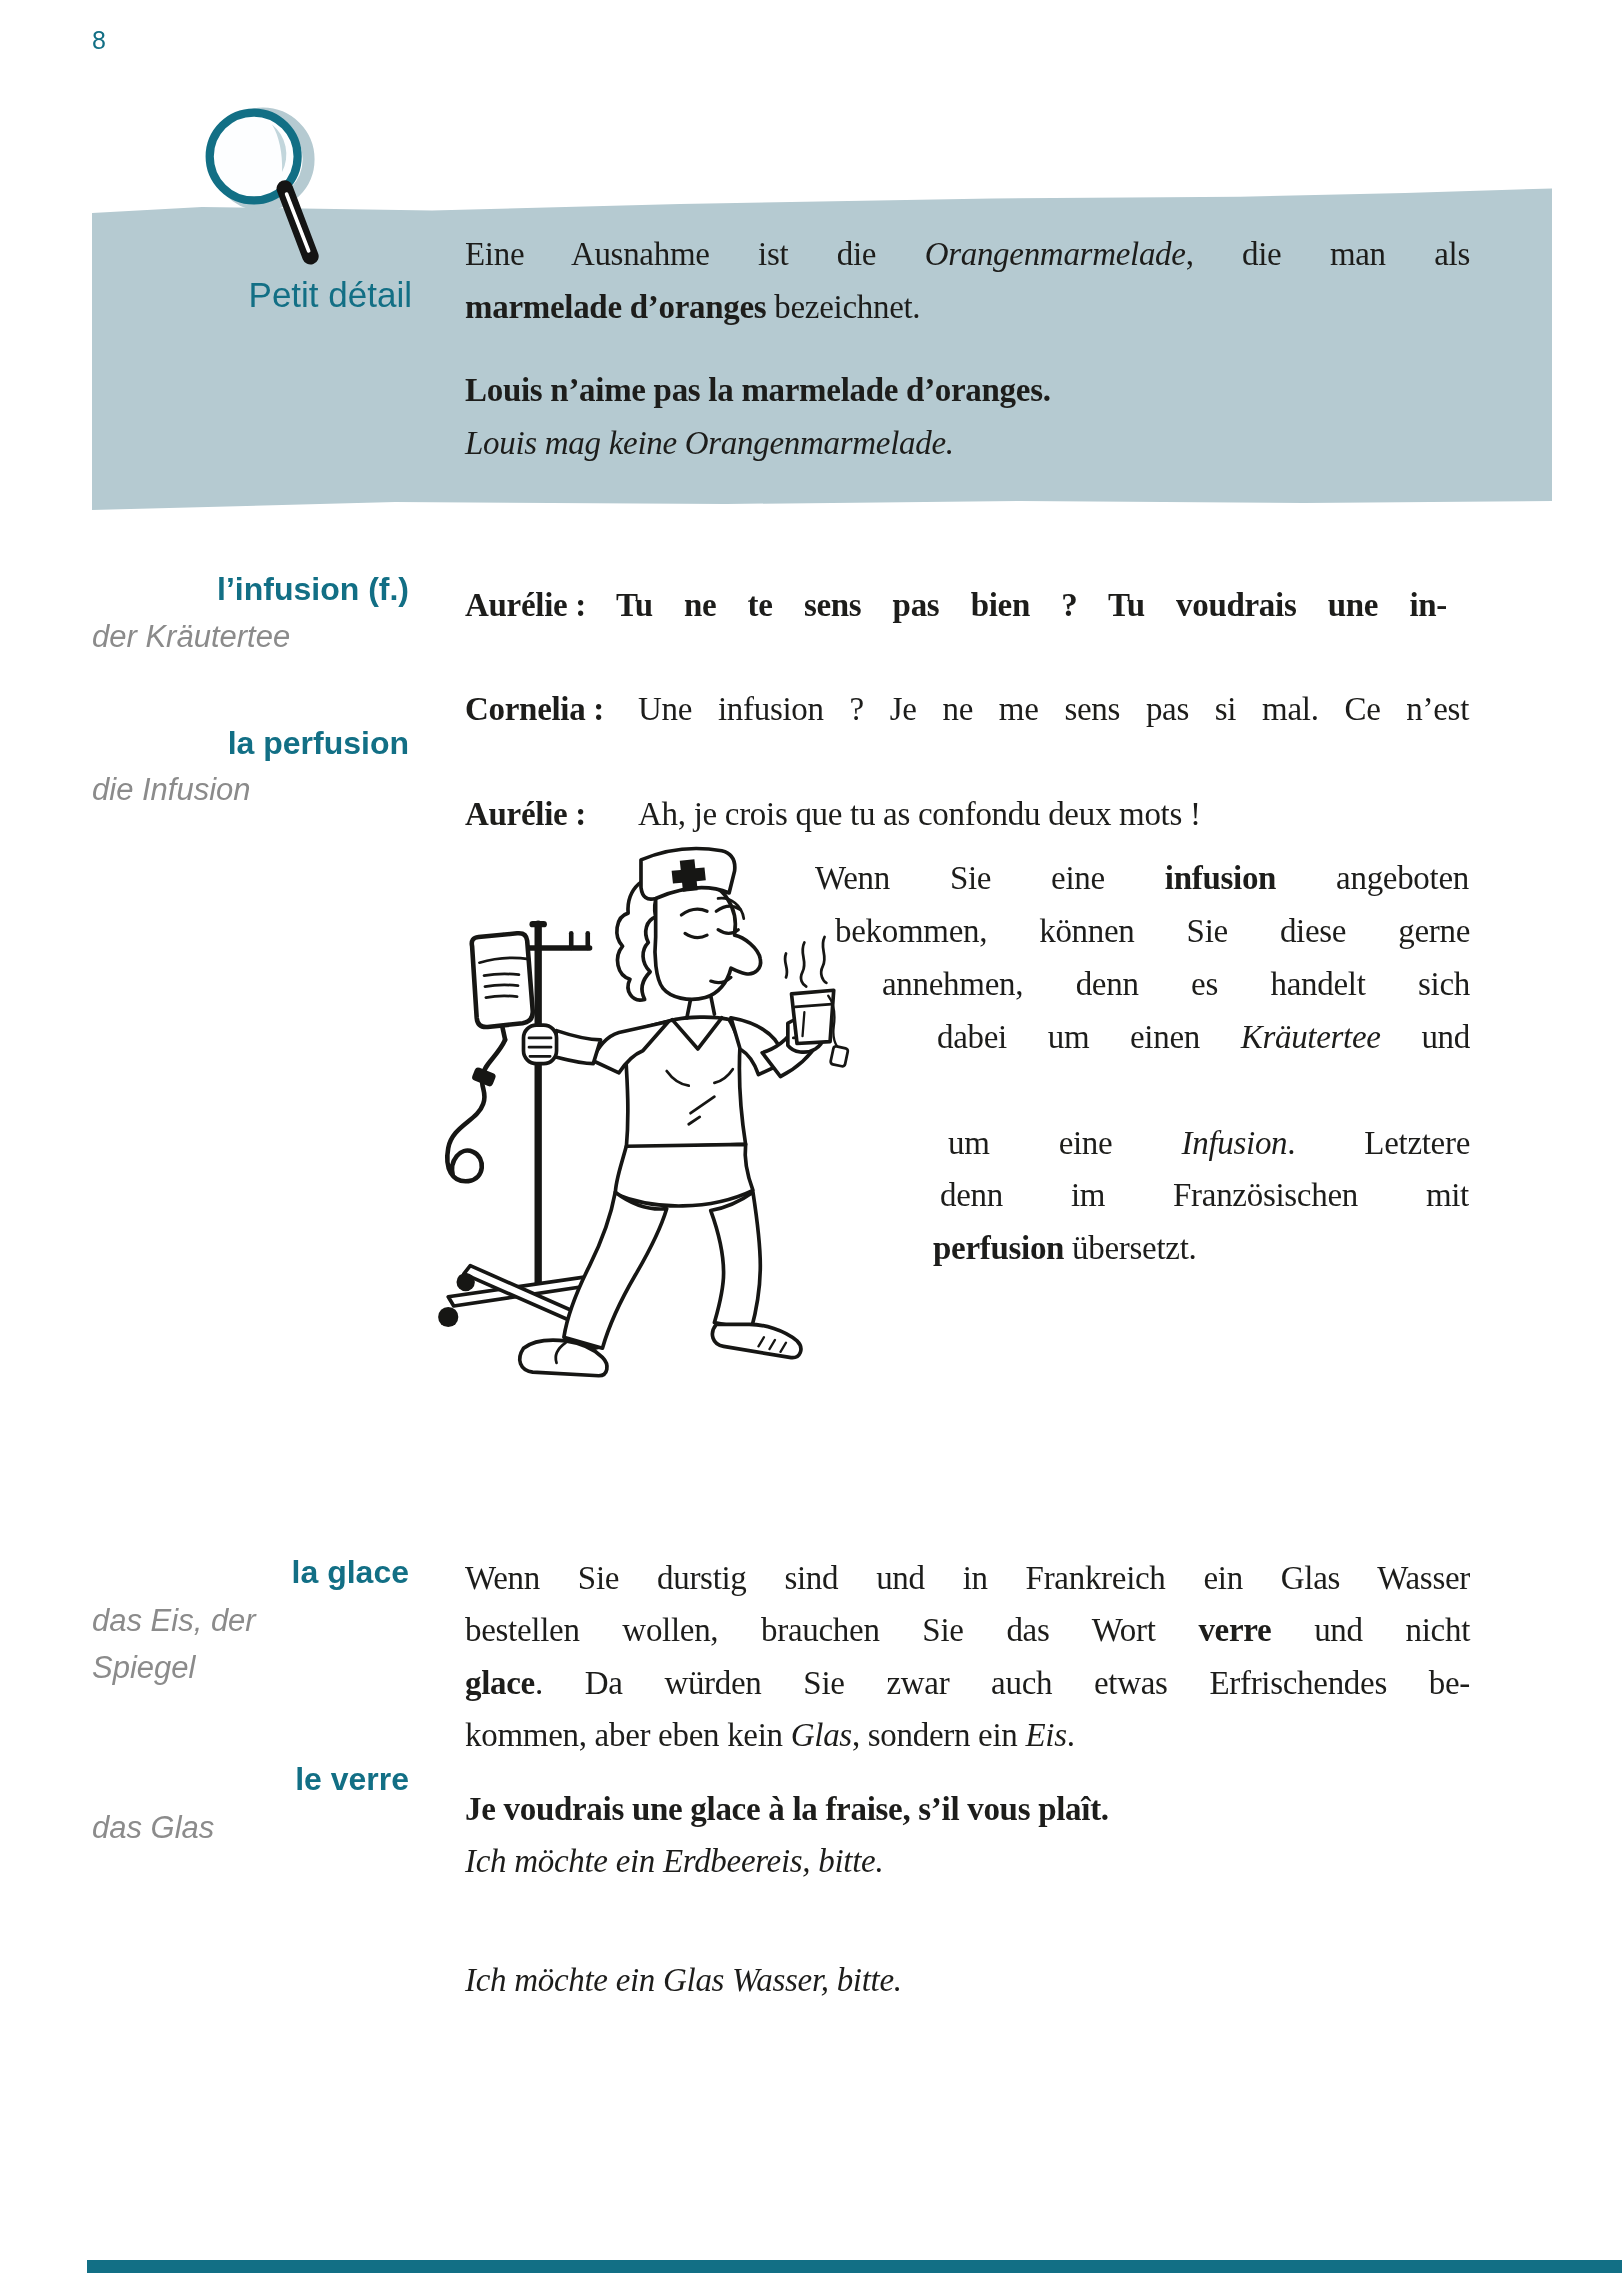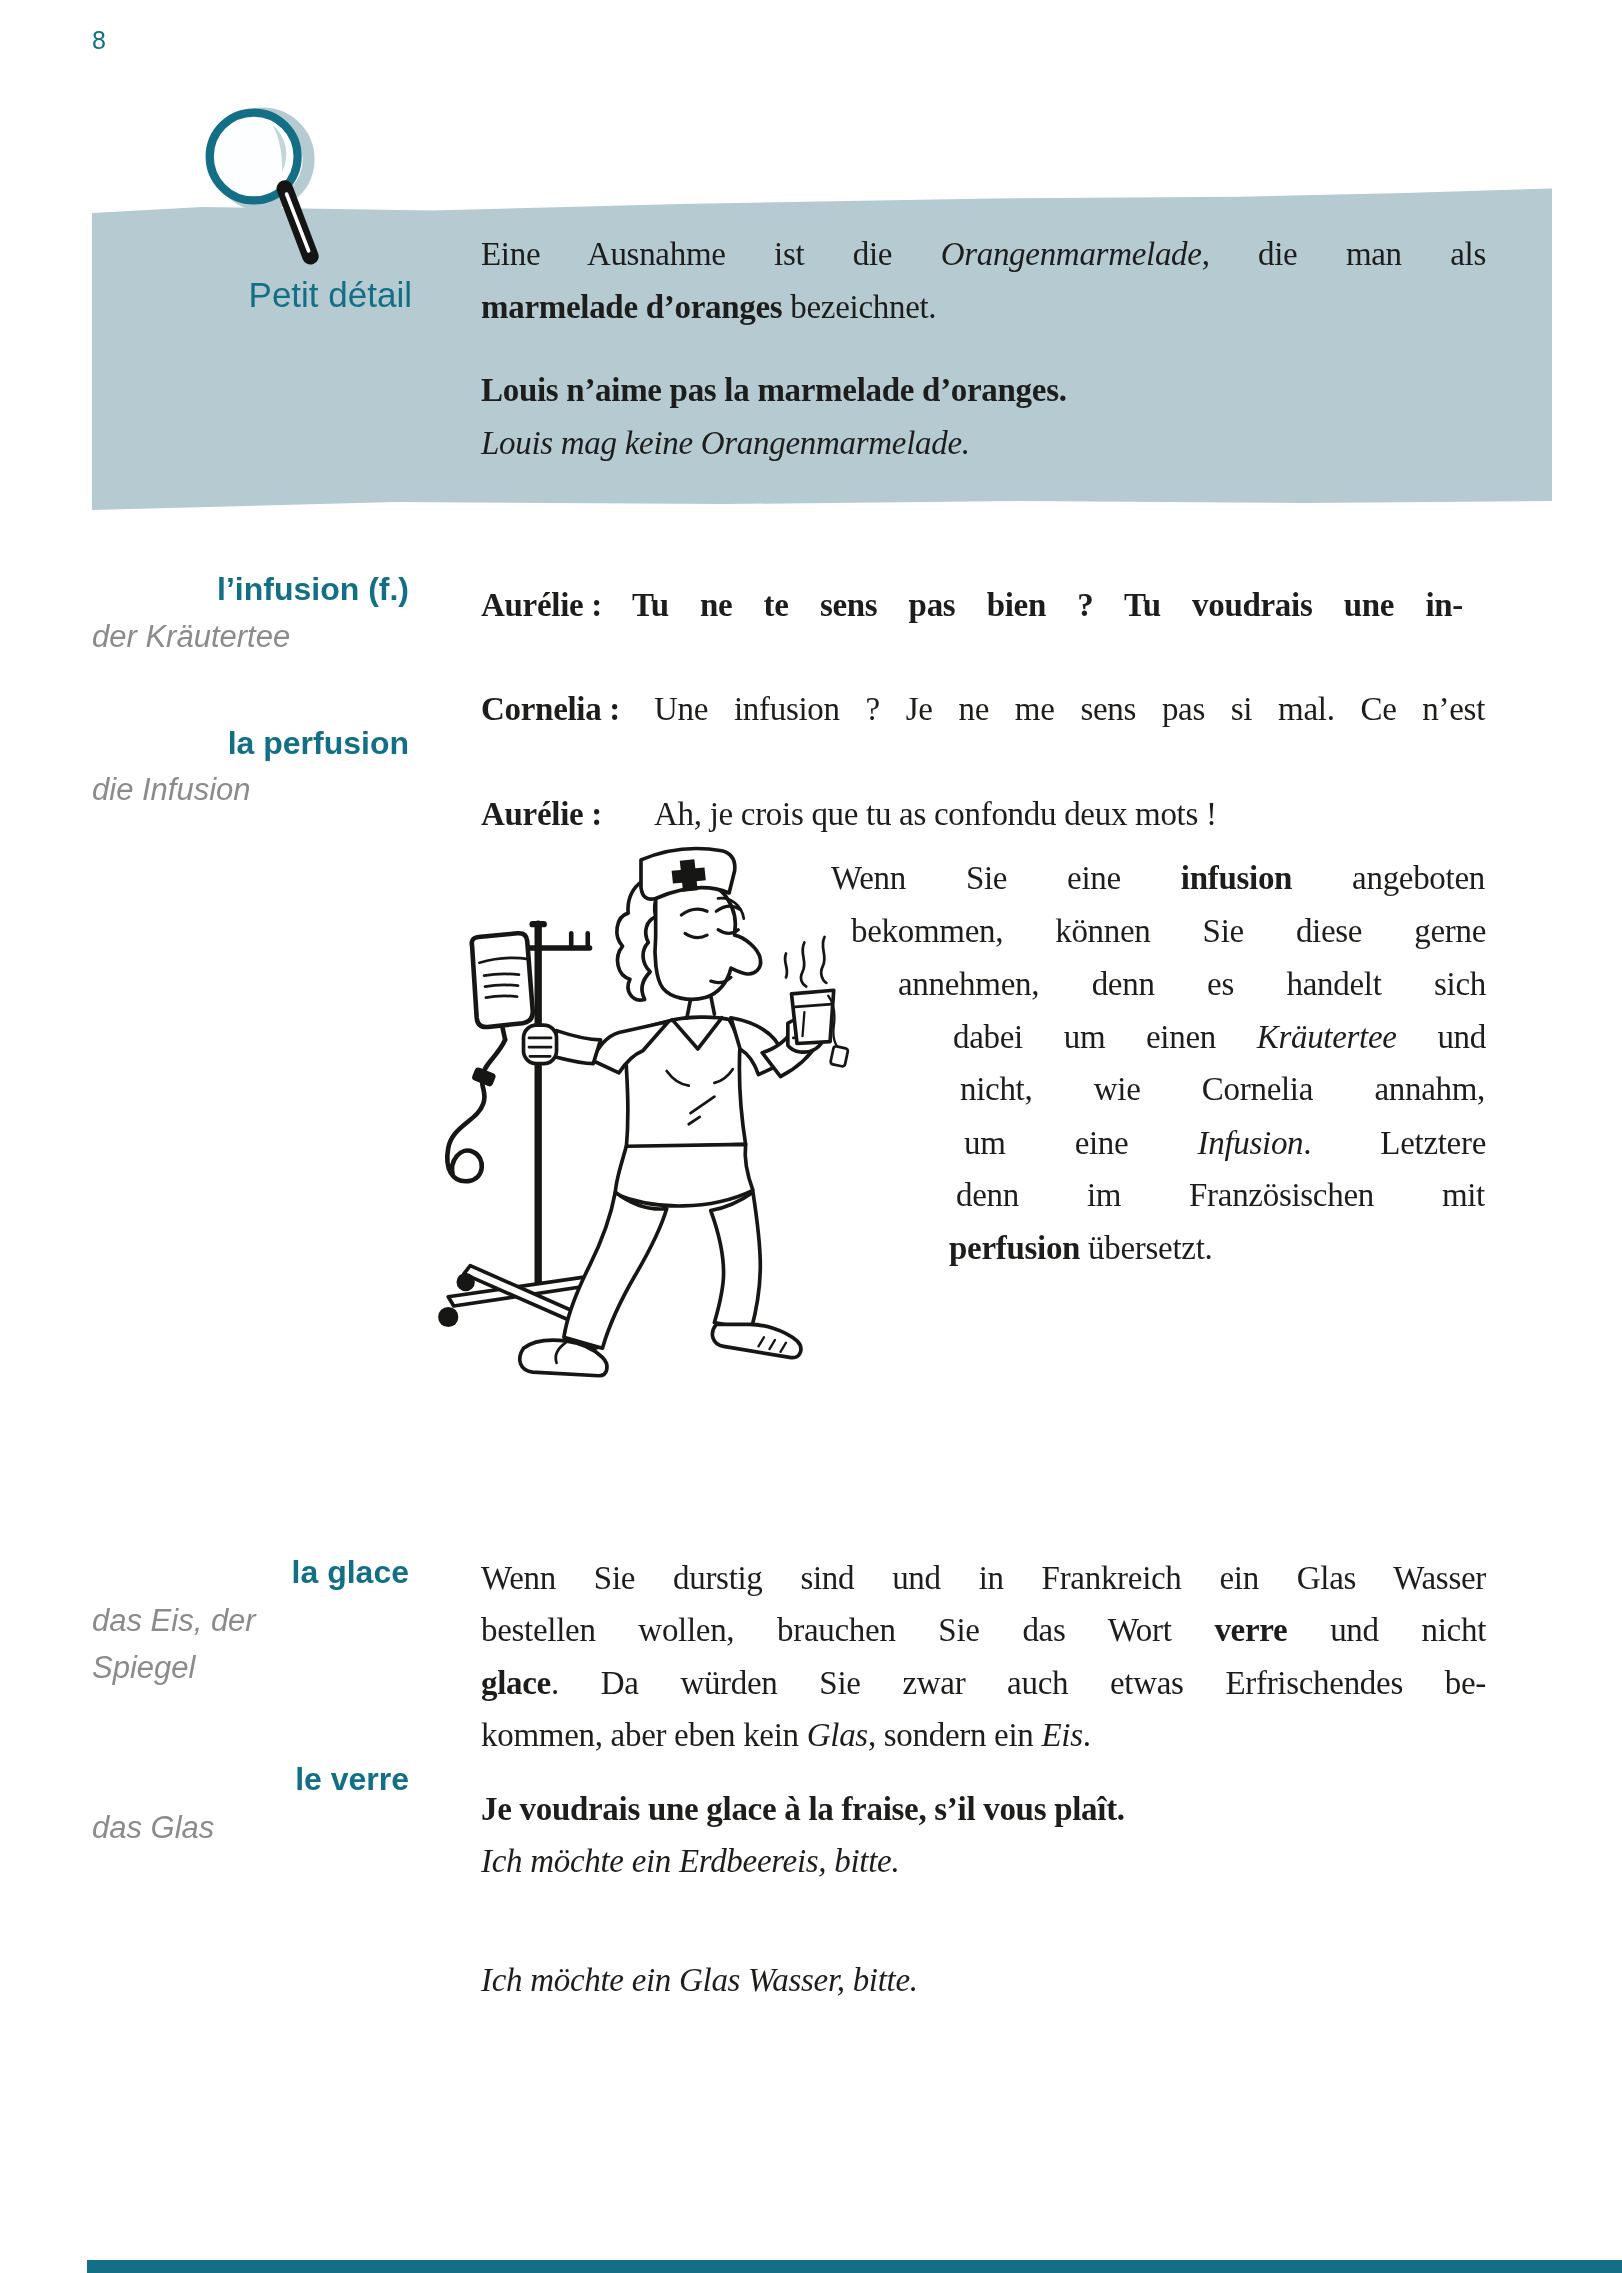--- a/index.html
+++ b/index.html
@@ -1,19 +1,19 @@
 <!DOCTYPE html>
 <html style="--accent: #126f85; --boxbg: #b5cad1; --gray: #8b8b8b; --ink: #1d1d1b;font-size:14.7px"><head>
 <meta charset="utf-8">
 <style>
   html,body{margin:0;padding:0;background:#ffffff;}
   #page{position:relative;width:1623px;height:2274px;background:#fff;overflow:hidden;
         font-family:"Liberation Serif",serif;color:var(--ink,#1d1d1b);}
   .abs{position:absolute;}
-  .serif{font-family:"Liberation Serif",serif;font-size:33px;line-height:52px;letter-spacing:-0.3px;margin-left:16px;}
+  .serif{font-family:"Liberation Serif",serif;font-size:33px;line-height:52px;letter-spacing:-0.3px;}
   .jl{text-align:justify;text-align-last:justify;}
   .b{font-weight:bold;}
   .i{font-style:italic;}
   .seg-b{font-weight:bold;}
   .seg-i{font-style:italic;}
   .pagenum{font-family:"Liberation Sans",sans-serif;font-size:25px;color:var(--accent);}
   .detail-label{font-family:"Liberation Sans",sans-serif;font-weight:normal;font-size:35px;
                 color:var(--accent);text-align:right;}
   .vocab-fr{font-family:"Liberation Sans",sans-serif;font-weight:bold;font-size:32px;line-height:40px;
             color:var(--accent);text-align:right;}
@@ -146,21 +146,20 @@
       <path class="ln" d="M446,106 C440,118 450,126 444,138 C440,146 444,152 448,154" stroke-width="3"></path>
       <path class="ln" d="M468,100 C462,112 472,120 466,132 C462,140 466,148 470,150" stroke-width="3"></path>
       <path class="ln" d="M426,118 C422,128 430,134 426,144" stroke-width="3"></path>
     </g>
   </svg>
 
   <div class="abs serif jl" style="left:815px;top:852px;width:654px;"><span>Wenn Sie eine </span><span class="seg-b">infusion</span><span> angeboten</span></div>
   <div class="abs serif jl" style="left:835px;top:905px;width:635px;"><span>bekommen, können Sie diese gerne</span></div>
   <div class="abs serif jl" style="left:882px;top:958px;width:588px;"><span>annehmen, denn es handelt sich</span></div>
   <div class="abs serif jl" style="left:937px;top:1011px;width:533px;"><span>dabei um einen </span><span class="seg-i">Kräutertee</span><span> und</span></div>
-  <div class="abs serif jl" style="left:944px;top:1063px;width:525px;"><span>nicht, wie Cornelia annahm,</span></div>
   <div class="abs serif jl" style="left:948px;top:1117px;width:522px;"><span>um eine </span><span class="seg-i">Infusion</span><span>. Letztere</span></div>
   <div class="abs serif jl" style="left:940px;top:1169px;width:529px;"><span>denn im Französischen mit</span></div>
   <div class="abs serif" style="left:933px;top:1222px;width:536px;"><span class="seg-b">perfusion</span><span> übersetzt.</span></div>
 
   <div class="abs vocab-fr" style="left:92px;top:1552px;width:317px;">la glace</div>
   <div class="abs vocab-de" style="left:92px;top:1601px;width:317px;">das Eis, der</div>
   <div class="abs vocab-de" style="left:92px;top:1648px;width:317px;">Spiegel</div>
   <div class="abs vocab-fr" style="left:92px;top:1759px;width:317px;">le verre</div>
   <div class="abs vocab-de" style="left:92px;top:1808px;width:317px;">das Glas</div>
 

